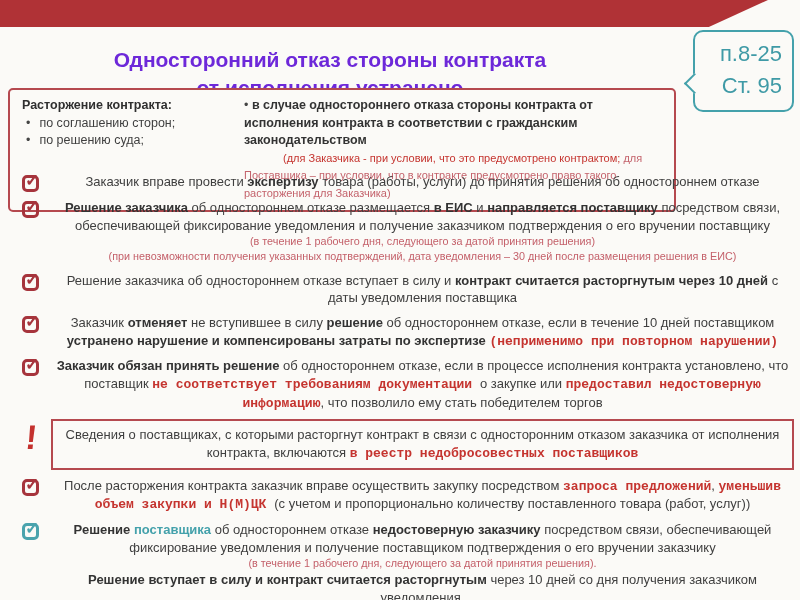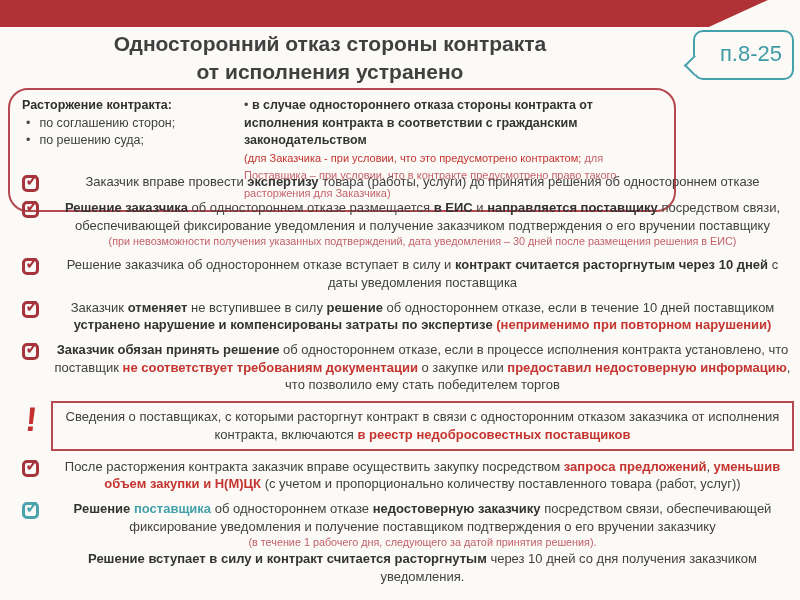--- a/index.html
+++ b/index.html
@@ -11,53 +11,53 @@
     position:relative;
     overflow:hidden;
   }
   
   .banner {
     position:absolute; top:0; left:0; width:800px; height:27px;
     background:#b03236;
     clip-path:polygon(0 0, 96% 0, 88.6% 100%, 0 100%);
   }
   .title-wrap {
-    position:absolute; top:30px; left:20px; width:620px;
-    text-align:center; color:#404040; font-weight:bold;
+    position:absolute; top:46px; left:20px; width:620px;
+    text-align:center; color:#6d28d9; font-weight:bold;
     font-size:21px; line-height:1.35;
   }
   
   .badge {
     position:absolute; top:30px; right:6px; width:101px;
     border:2px solid #44a1ab; border-radius:10px;
     padding:6px 10px 8px 6px;
     color:#3f9aa6; font-size:22px; line-height:1.45; text-align:right;
     background:#fbfaf7;
   }
   .badge::before {
     content:""; position:absolute; left:-8px; top:56%;
     width:13px; height:13px; background:#fbfaf7;
     border-left:2px solid #44a1ab; border-bottom:2px solid #44a1ab;
     transform:rotate(45deg);
   }
   
   .top-box {
     position:absolute; top:88px; left:8px; width:668px;
-    border:2px solid #b5494f; border-radius:20px;
+    border:2px solid #b5494f; border-radius:5px;
     padding:7px 10px 8px 12px;
     display:flex; gap:10px; font-size:12.5px; line-height:1.4;
     background:#fbfaf7;
   }
   .top-box .left { width:212px; flex:none; }
   .top-box .left .head { font-weight:bold; color:#2f2f2f; }
   .top-box .left .b-line { display:flex; gap:9px; padding-left:4px; }
   .top-box .right { flex:1; }
   .top-box .right .main { font-weight:600; color:#333; }
   .bullet { color:#444; }
-  .note-red  { color:#c5342f; font-size:11px; line-height:1.35; }
+  .note-red  { color:#c5342f; font-size:11px; line-height:1.35;margin-left:39px; }
   .note-pink { color:#c4636c; font-size:11px; line-height:1.35; }
   
   .checklist { position:absolute; top:173px; left:22px; width:772px; }
   .item { display:flex; gap:12px; margin-bottom:7px; }
   .icon { flex:none; }
   .check-box {
     width:17px; height:17px; margin-top:2px;
     border:3px solid; border-radius:5px; position:relative;
   }
   .check-box.red  { border-color:#a6343c; color:#a6343c; }
@@ -67,36 +67,37 @@
     font-size:17px; font-weight:bold;
   }
   .excl {
     color:#c4312e; font-weight:800; font-size:34px; line-height:0.9;
     width:17px; text-align:center; transform:skew(-6deg); margin-top:3px;
   }
   .content { flex:1; font-size:13px; line-height:1.36;text-align:center; }
   .warn-box { border:2px solid #b5494f; padding:5px 10px; background:#fbfaf7; }
   .seg-plain { color:#3f3f3f; }
   .seg-bold  { color:#333333; font-weight:bold; }
-  .seg-red   { color:#c5342f; font-weight:bold; }
+  .seg-red   { color:#c5342f; font-weight:bold;font-family:Liberation Mono, monospace; }
   .seg-teal  { color:#44a1ab; font-weight:600; }
   .note { color:#c4606a; font-size:10.8px; line-height:1.4; }
 </style>
 </head>
 <body>
 
 <div class="banner"></div>
 
 <div class="title-wrap">
   <div>Односторонний отказ стороны контракта</div>
   <div>от исполнения устранено</div>
 </div>
 
 <div class="badge">
   <div>п.8-25</div>
+  <div>Ст. 95</div>
 </div>
 
 <div class="top-box">
   <div class="left">
     <div class="head">Расторжение контракта:</div>
     <div class="b-line">
       <span class="bullet">•</span>
       <span>по соглашению сторон;</span>
     </div>
     <div class="b-line">
@@ -117,20 +118,21 @@
     <div class="item">
       <div class="icon check-box red"></div>
       <div class="content">
         <div class="line"><span class="seg-plain">Заказчик вправе провести </span><span class="seg-bold">экспертизу </span><span class="seg-plain">товара (работы, услуги) до принятия решения об одностороннем отказе</span></div>
       </div>
     </div>
     <div class="item">
       <div class="icon check-box red"></div>
       <div class="content">
         <div class="line"><span class="seg-bold">Решение заказчика </span><span class="seg-plain">об одностороннем отказе размещается </span><span class="seg-bold">в ЕИС </span><span class="seg-plain">и </span><span class="seg-bold">направляется поставщику </span><span class="seg-plain">посредством связи, обеспечивающей фиксирование уведомления и получение заказчиком подтверждения о его вручении поставщику</span></div>
+        <div class="note">(в течение 1 рабочего дня, следующего за датой принятия решения)</div>
         <div class="note">(при невозможности получения указанных подтверждений, дата уведомления – 30 дней после размещения решения в ЕИС)</div>
       </div>
     </div>
     <div class="item">
       <div class="icon check-box red"></div>
       <div class="content">
         <div class="line"><span class="seg-plain">Решение заказчика об одностороннем отказе вступает в силу и </span><span class="seg-bold">контракт считается расторгнутым  через 10 дней </span><span class="seg-plain">с даты уведомления поставщика</span></div>
       </div>
     </div>
     <div class="item">

